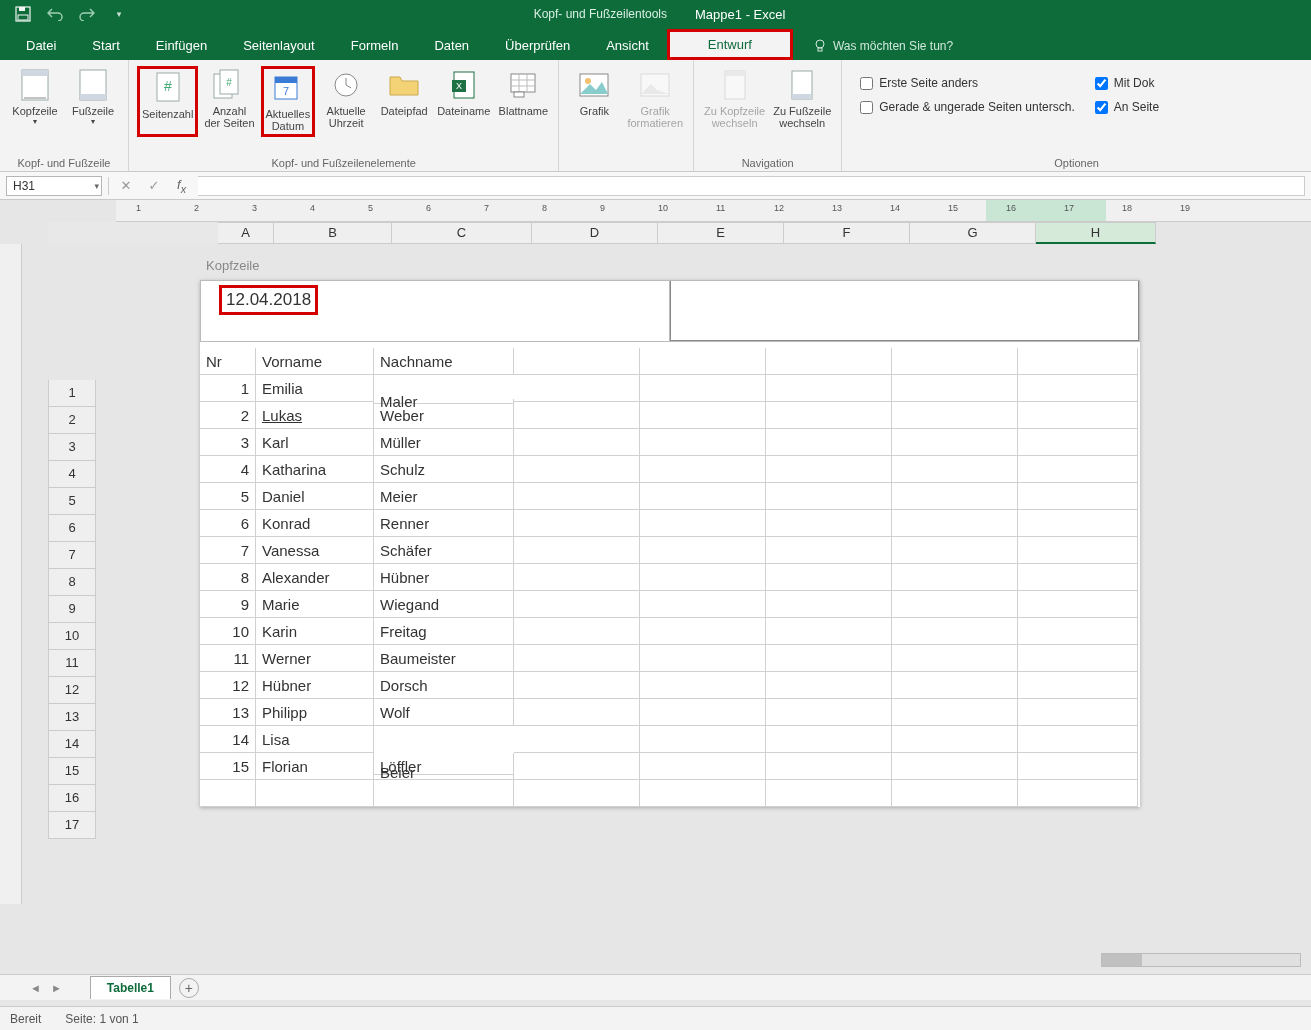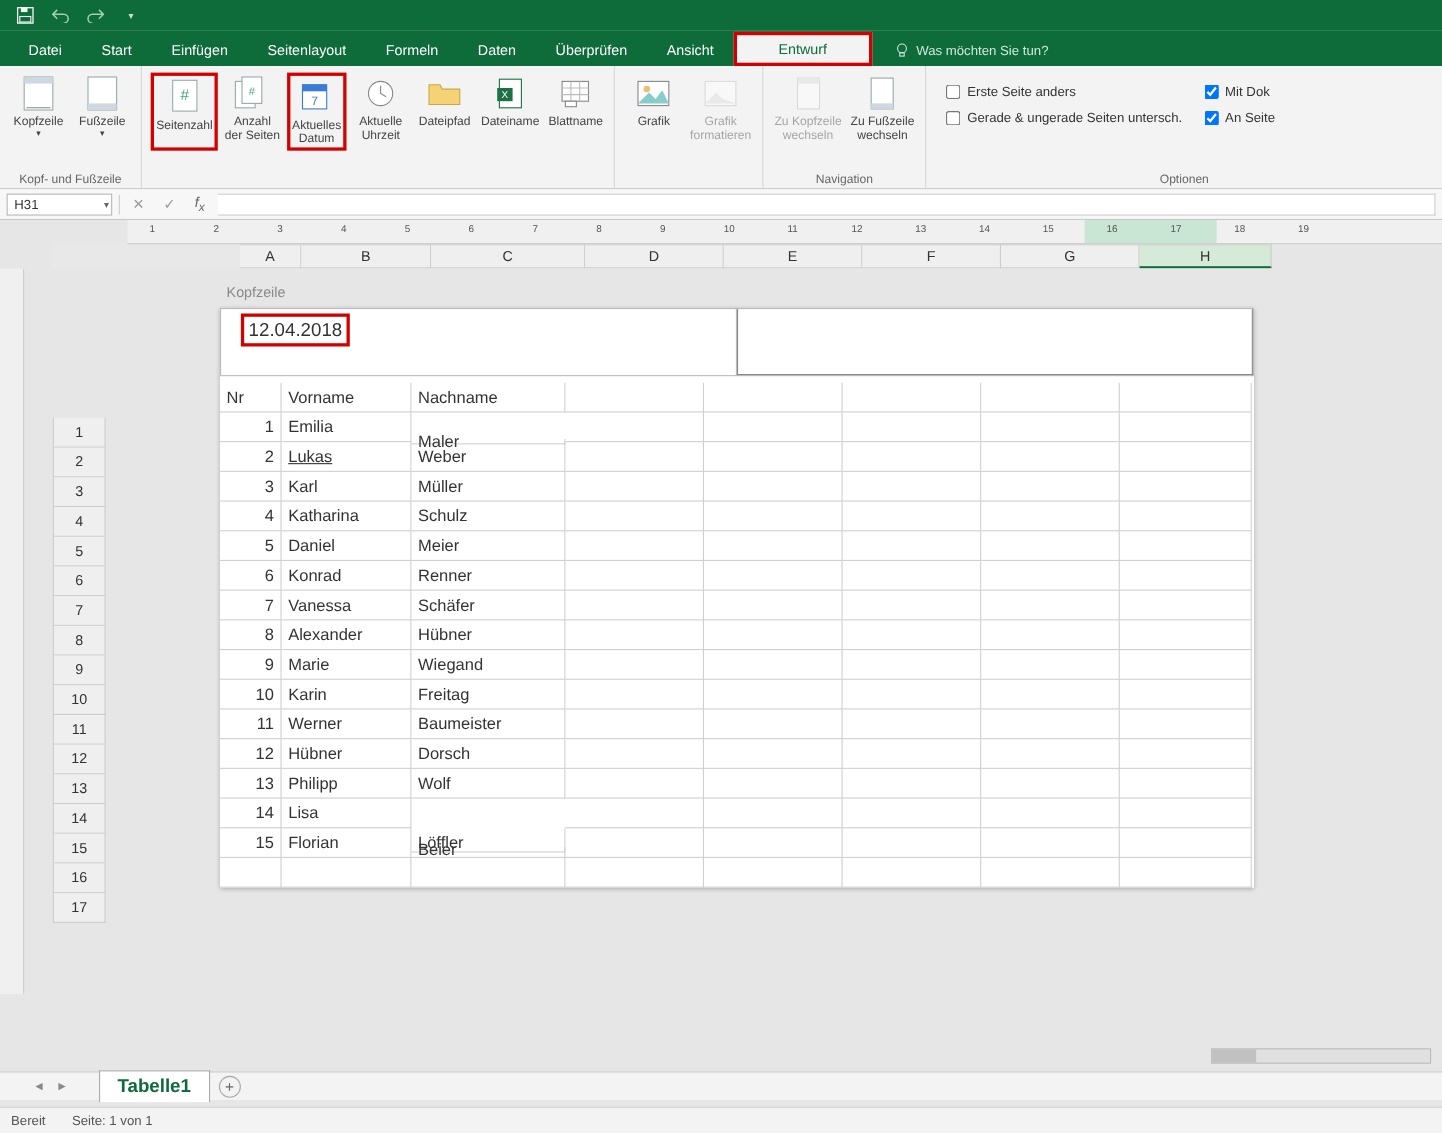--- a/index.html
+++ b/index.html
@@ -75,21 +75,21 @@
 
 .grid { margin-top: 6px; }
 .grow { display: flex; height: 27px; }
 .gcell { border-right: 1px solid #d0d0d0; border-bottom: 1px solid #d0d0d0; padding: 2px 6px; font-size: 15px; display: flex; align-items: center; }
 .gcell.num { justify-content: flex-end; }
 .grow:first-child .gcell { font-weight: normal; }
 
 
 .sheettabs { position: absolute; bottom: 30px; left: 0; right: 0; height: 26px; background: #f3f3f3; border-top: 1px solid #ccc; display: flex; align-items: center; padding-left: 30px; gap: 8px; }
 .nav-arrows { display: flex; gap: 10px; color: #888; font-size: 11px; padding-right: 20px; }
-.sheettab { padding: 4px 16px; background: #fff; border: 1px solid #aaa; border-bottom: none; font-size: 17px; font-weight: bold; color: #0e6b3a; }
+.sheettab { padding: 4px 16px; background: #fff; border: 1px solid #aaa; border-bottom: none; font-size: 12px; font-weight: bold; color: #0e6b3a; }
 .addsheet { width: 20px; height: 20px; border: 1px solid #aaa; border-radius: 50%; text-align: center; line-height: 18px; color: #666; font-size: 14px; }
 .hscroll { position: absolute; right: 10px; bottom: 33px; width: 200px; height: 14px; background: #e0e0e0; border: 1px solid #bbb; }
 .hscroll .thumb { position: absolute; left: 0; width: 40px; height: 12px; background: #c0c0c0; }
 
 
 .statusbar { position: absolute; bottom: 0; left: 0; right: 0; height: 24px; background: #f3f3f3; border-top: 1px solid #ccc; display: flex; align-items: center; padding: 0 10px; font-size: 12px; color: #555; gap: 24px; }
 
 svg { display: block; }
 </style>
 </head>
@@ -109,20 +109,24 @@
           <path d="M5 2 L1 6 L5 10 M1 6 H11 A4 4 0 0 1 11 14" fill="none" stroke="#a8d5bc" stroke-width="1.4"></path>
         </svg>
     </span>
     <span class="qbtn">
       <svg width="16" height="14" viewBox="0 0 16 14">
           <path d="M11 2 L15 6 L11 10 M15 6 H5 A4 4 0 0 0 5 14" fill="none" stroke="#a8d5bc" stroke-width="1.4"></path>
         </svg>
     </span>
     <span class="qbtn" style="font-size:9px;color:#cfe8db;">▾</span>
   </div>
+  <div class="center">
+    <span class="context-tab">Kopf- und Fußzeilentools</span>
+    <span class="title">Mappe1 - Excel</span>
+  </div>
 </div>
 
 <div class="tabs">
   <div class="tab">Datei</div>
   <div class="tab">Start</div>
   <div class="tab">Einfügen</div>
   <div class="tab">Seitenlayout</div>
   <div class="tab">Formeln</div>
   <div class="tab">Daten</div>
   <div class="tab">Überprüfen</div>
@@ -230,20 +234,21 @@
         <span class="ricon">
             <svg width="30" height="28" viewBox="0 0 30 28">
               <rect x="3" y="3" width="24" height="18" fill="#fff" stroke="#888"></rect>
               <path d="M3 9 H27 M3 15 H27 M11 3 V21 M19 3 V21" stroke="#bbb"></path>
               <rect x="6" y="21" width="10" height="5" fill="#fff" stroke="#888"></rect>
             </svg>
           </span>
         <span>Blattname</span>
       </div>
     </div>
+    <div class="group-label">Kopf- und Fußzeilenelemente</div>
   </div>
 
   <div class="group">
     <div class="btns">
       <div class="rbtn">
         <span class="ricon">
             <svg width="32" height="26" viewBox="0 0 32 26">
               <rect x="2" y="2" width="28" height="22" fill="#fff" stroke="#888"></rect>
               <circle cx="10" cy="9" r="3" fill="#f0c070"></circle>
               <path d="M2 22 L12 12 L18 18 L24 10 L30 22 Z" fill="#8cc"></path>

